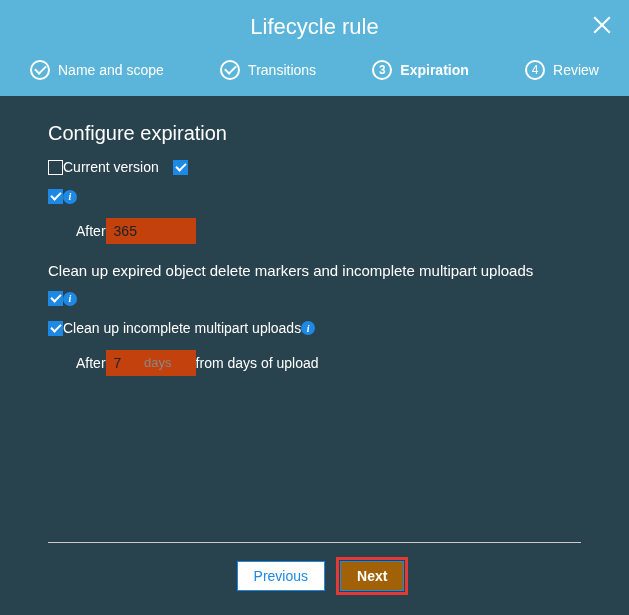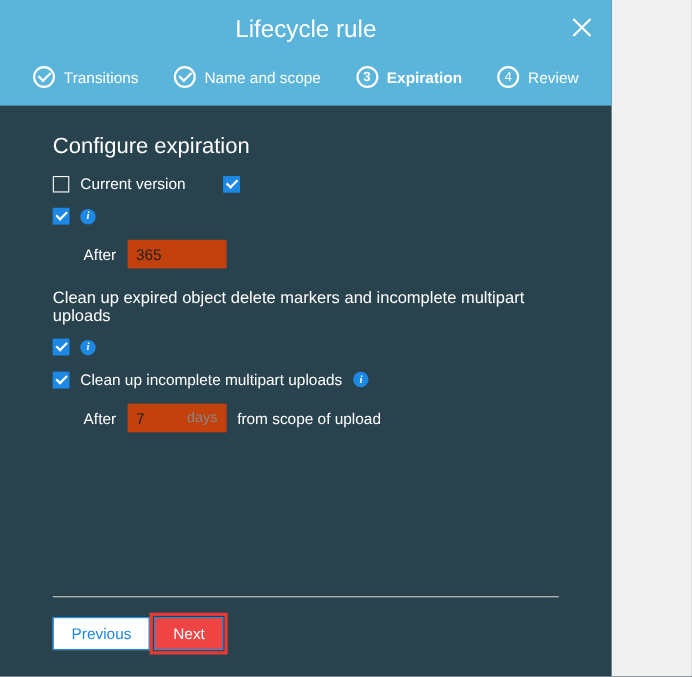--- a/index.html
+++ b/index.html
@@ -4,21 +4,21 @@
 <style>
   * { box-sizing: border-box; margin: 0; padding: 0; }
   body {
     font-family: -apple-system, BlinkMacSystemFont, "Segoe UI", Arial, sans-serif;
     background: #f0f0f0;
     width: 629px;
     height: 615px;
     overflow: hidden;
   }
   .modal {
-    width: 556px;
+    width: 629px;
     height: 615px;
     background: #29434e;
     display: flex;
     flex-direction: column;
   }
   .header {
     background: #5bb5da;
     padding: 14px 20px 0 20px;
     color: #fff;
     position: relative;
@@ -105,21 +105,20 @@
     margin-bottom: 14px;
   }
   .sub-title {
     font-size: 15px;
     font-weight: 400;
     margin: 18px 0 12px 0;
   }
   .row {
     display: flex;
     align-items: center;
-    gap: 10px;
     margin-bottom: 14px;
     font-size: 14px;
   }
   .row.indent { padding-left: 28px; }
   .checkbox {
     width: 15px;
     height: 15px;
     border: 1.5px solid #fff;
     background: transparent;
     display: inline-block;
@@ -165,72 +164,73 @@
     padding: 4px 8px;
     width: 90px;
     height: 26px;
   }
   .input-wrap {
     position: relative;
     display: inline-block;
   }
   .input-suffix {
     position: absolute;
-    right: 8px;
+    right: 24px;
     top: 5px;
     color: #888;
     font-size: 13px;
     pointer-events: none;
   }
   .desc {
     font-size: 14px;
   }
   .divider {
     border: none;
     border-top: 1px solid #ccc;
     margin: 10px 48px 0 48px;
   }
   .footer {
     display: flex;
-    justify-content: flex-start;
-    gap: 4px;
+    justify-content: center;
+    gap: 15px;
     padding: 18px 36px 24px 48px;
   }
   .btn {
     font-size: 14px;
     padding: 6px 16px;
     border: 1px solid #1e88e5;
     background: #fff;
     color: #1e88e5;
     cursor: pointer;
   }
   .btn.primary {
-    background: #ef4444;
-    color: #fff;
+    background: #a16207;
+    color: #fff;
+    font-weight: bold;
   }
   .btn.highlight {
     outline: 3px solid #e53935;
     outline-offset: 1px;
   }
 </style>
 </head>
 <body>
 
 <div class="modal">
   <div class="header">
     <div class="title">Lifecycle rule</div>
     <div class="close-icon"></div>
     <div class="steps">
       <div class="step">
         <span class="step-check"></span>
-        <span>Transitions</span>
+        <span>Name and scope</span>
       </div>
       <div class="step">
         <span class="step-check"></span>
-        <span>Name and scope</span>
+        <span>Transitions</span>
       </div>
       <div class="step active">
         <span class="step-circle">3</span>
         <span>Expiration</span>
       </div>
       <div class="step">
         <span class="step-circle">4</span>
         <span>Review</span>
       </div>
     </div>
@@ -266,21 +266,21 @@
       <span class="checkbox checked"></span>
       <span>Clean up incomplete multipart uploads</span>
       <span class="info-icon">i</span>
     </div>
     <div class="row indent">
       <span class="after-label">After</span>
       <span class="input-wrap">
         <input class="num-input" value="7" style="">
         <span class="input-suffix">days</span>
       </span>
-      <span class="desc">from scope of upload</span>
+      <span class="desc">from days of upload</span>
     </div>
   </div>
 
   <hr class="divider">
 
   <div class="footer">
     <button class="btn">Previous</button>
     <button class="btn primary highlight">Next</button>
   </div>
 </div>

